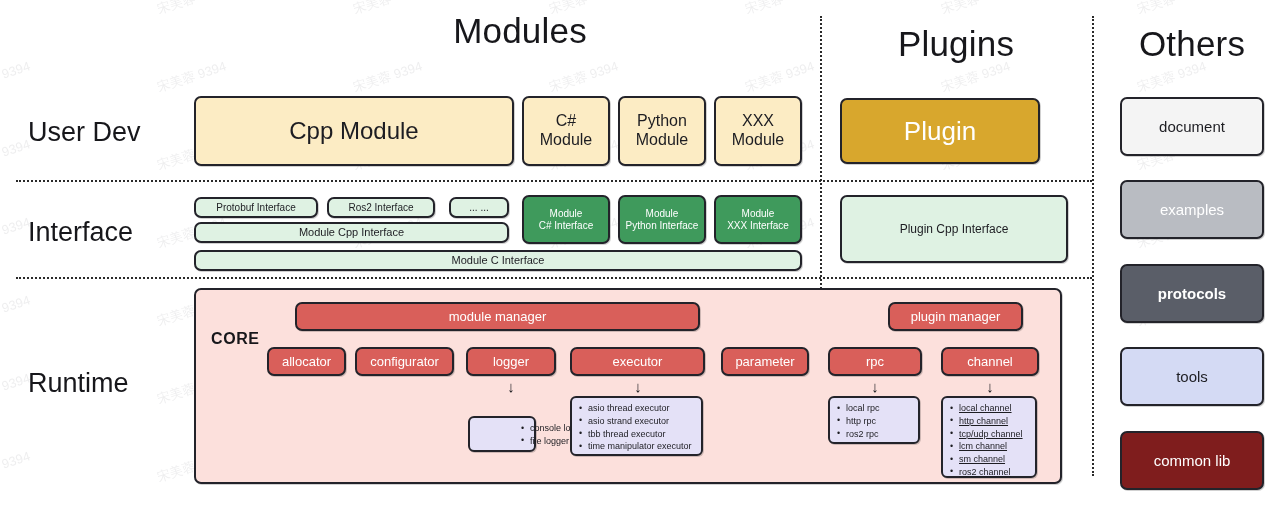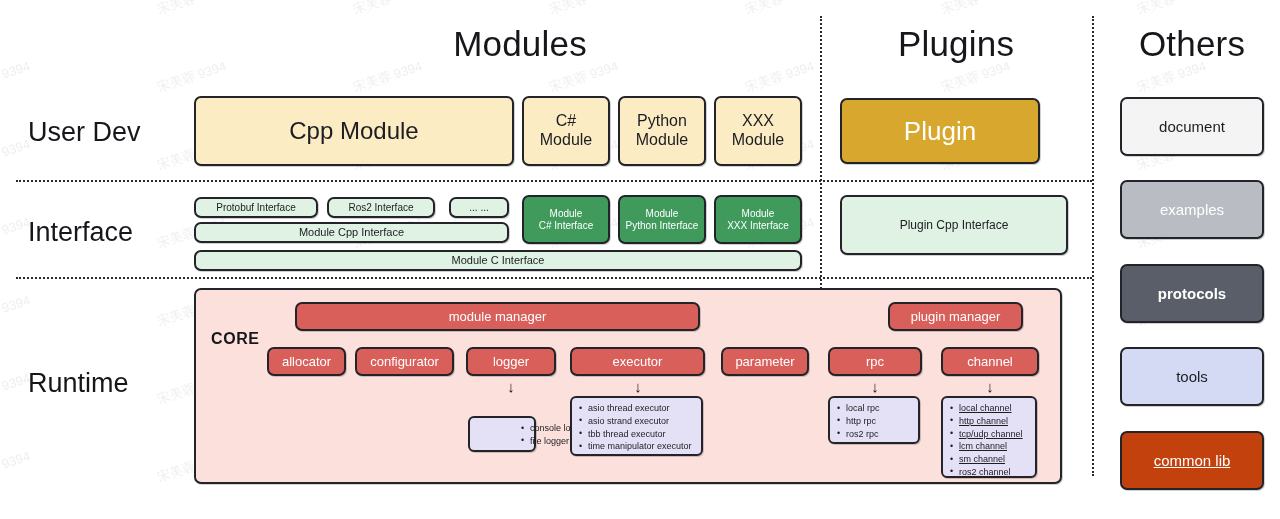--- a/index.html
+++ b/index.html
@@ -118,21 +118,21 @@
     font-weight: 700;
     letter-spacing: 0.6px;
     color: #17171b;
   }
 
   
   .o-document { background: #f4f4f4; color: #1d1d22; }
   .o-examples { background: #b9bcc2; color: #ffffff; }
   .o-protocols { background: #5a5e68; color: #ffffff; font-weight: bold; }
   .o-tools { background: #d4daf4; color: #1d1d22; }
-  .o-commonlib { background: #c2410c; color: #ffffff; text-decoration: underline; }
+  .o-commonlib { background: #7f1d1d; color: #ffffff; }
 
   
   ul.blist {
     margin: 0;
     padding: 4px 4px 4px 16px;
     list-style: none;
     font-size: 9px;
     line-height: 1.42;
   }
   ul.blist li {
@@ -227,21 +227,21 @@
       <span style="left: 940px; top: 458px;">宋美蓉 9394</span>
       <span style="left: 1136px; top: 458px;">宋美蓉 9394</span>
     </div>
 
   <div class="vdiv" style="left:820px; top:16px; height:460px;"></div>
   <div class="vdiv" style="left:1092px; top:16px; height:460px;"></div>
 
   <div class="hdiv" style="left:16px; top:180px; width:1076px;"></div>
   <div class="hdiv" style="left:16px; top:277px; width:1076px;"></div>
 
-  <div class="col-header" style="left:370px; top:24px; width:300px;text-align:center;">Modules</div>
+  <div class="col-header" style="left:370px; top:11px; width:300px;text-align:center;">Modules</div>
   <div class="col-header" style="left:806px; top:24px; width:300px;">Plugins</div>
   <div class="col-header" style="left:1042px; top:24px; width:300px;">Others</div>
 
   <div class="row-label" style="left:28px; top:117px;">User Dev</div>
   <div class="row-label" style="left:28px; top:217px;">Interface</div>
   <div class="row-label" style="left:28px; top:368px;">Runtime</div>
 
   <div class="box m-yellow" style="left:194px; top:96px; width:320px; height:70px; font-size:24px;">Cpp Module</div>
   <div class="box m-yellow" style="left:522px; top:96px; width:88px; height:70px; font-size:16px; white-space:pre-line;">C#
 Module</div>
@@ -260,21 +260,21 @@
 
   <div class="box m-green-l" style="left:194px; top:250px; width:608px; height:21px; font-size:11px;">Module C Interface</div>
 
   <div class="box m-green-d" style="left:522px; top:195px; width:88px; height:49px; font-size:10px; white-space:pre-line;">Module
 C# Interface</div>
   <div class="box m-green-d" style="left:618px; top:195px; width:88px; height:49px; font-size:10px; white-space:pre-line;">Module
 Python Interface</div>
   <div class="box m-green-d" style="left:714px; top:195px; width:88px; height:49px; font-size:10px; white-space:pre-line;">Module
 XXX Interface</div>
 
-  <div class="box m-green-l" style="left:840px; top:195px; width:228px; height:60px; font-size:12px;">Plugin Cpp Interface</div>
+  <div class="box m-green-l" style="left:840px; top:195px; width:228px; height:68px; font-size:12px;">Plugin Cpp Interface</div>
 
   <div class="runtime-container" style="left:194px; top:288px; width:868px; height:196px;"></div>
 
   <div class="core-label" style="left:211px; top:330px;">CORE</div>
 
   <div class="box m-red" style="left:295px; top:302px; width:405px; height:29px; font-size:13px;">module manager</div>
   <div class="box m-red" style="left:888px; top:302px; width:135px; height:29px; font-size:13px;">plugin manager</div>
 
   <div class="box m-red" style="left:267px; top:347px; width:79px; height:29px; font-size:13px;">allocator</div>
   <div class="box m-red" style="left:355px; top:347px; width:99px; height:29px; font-size:13px;">configurator</div>

